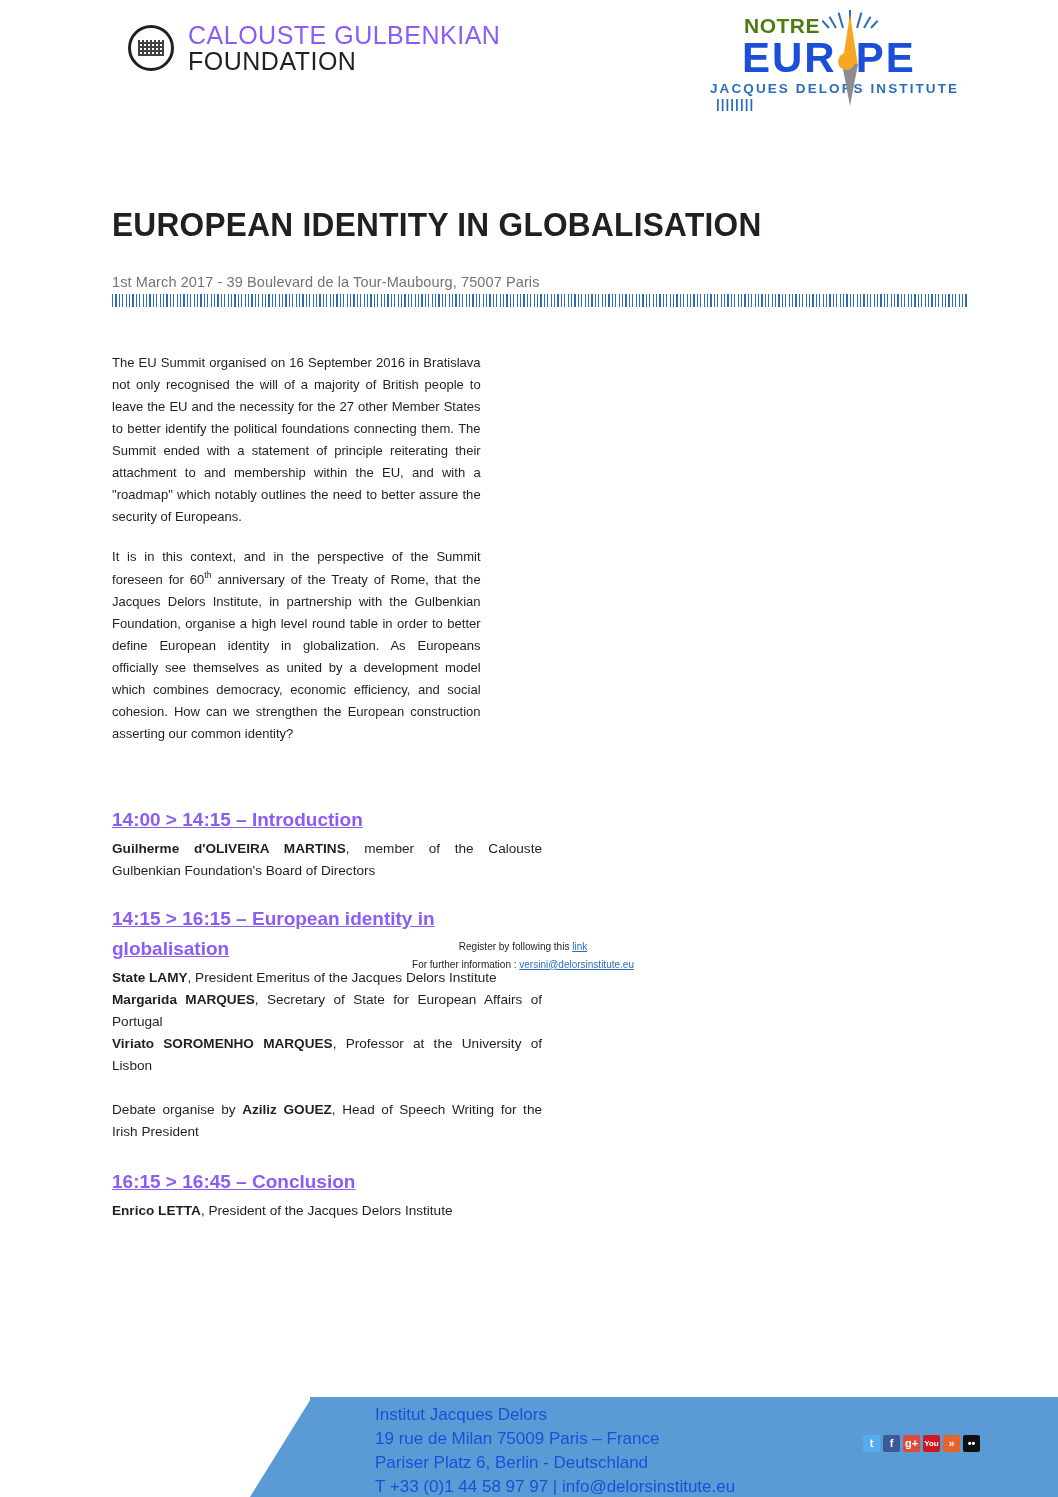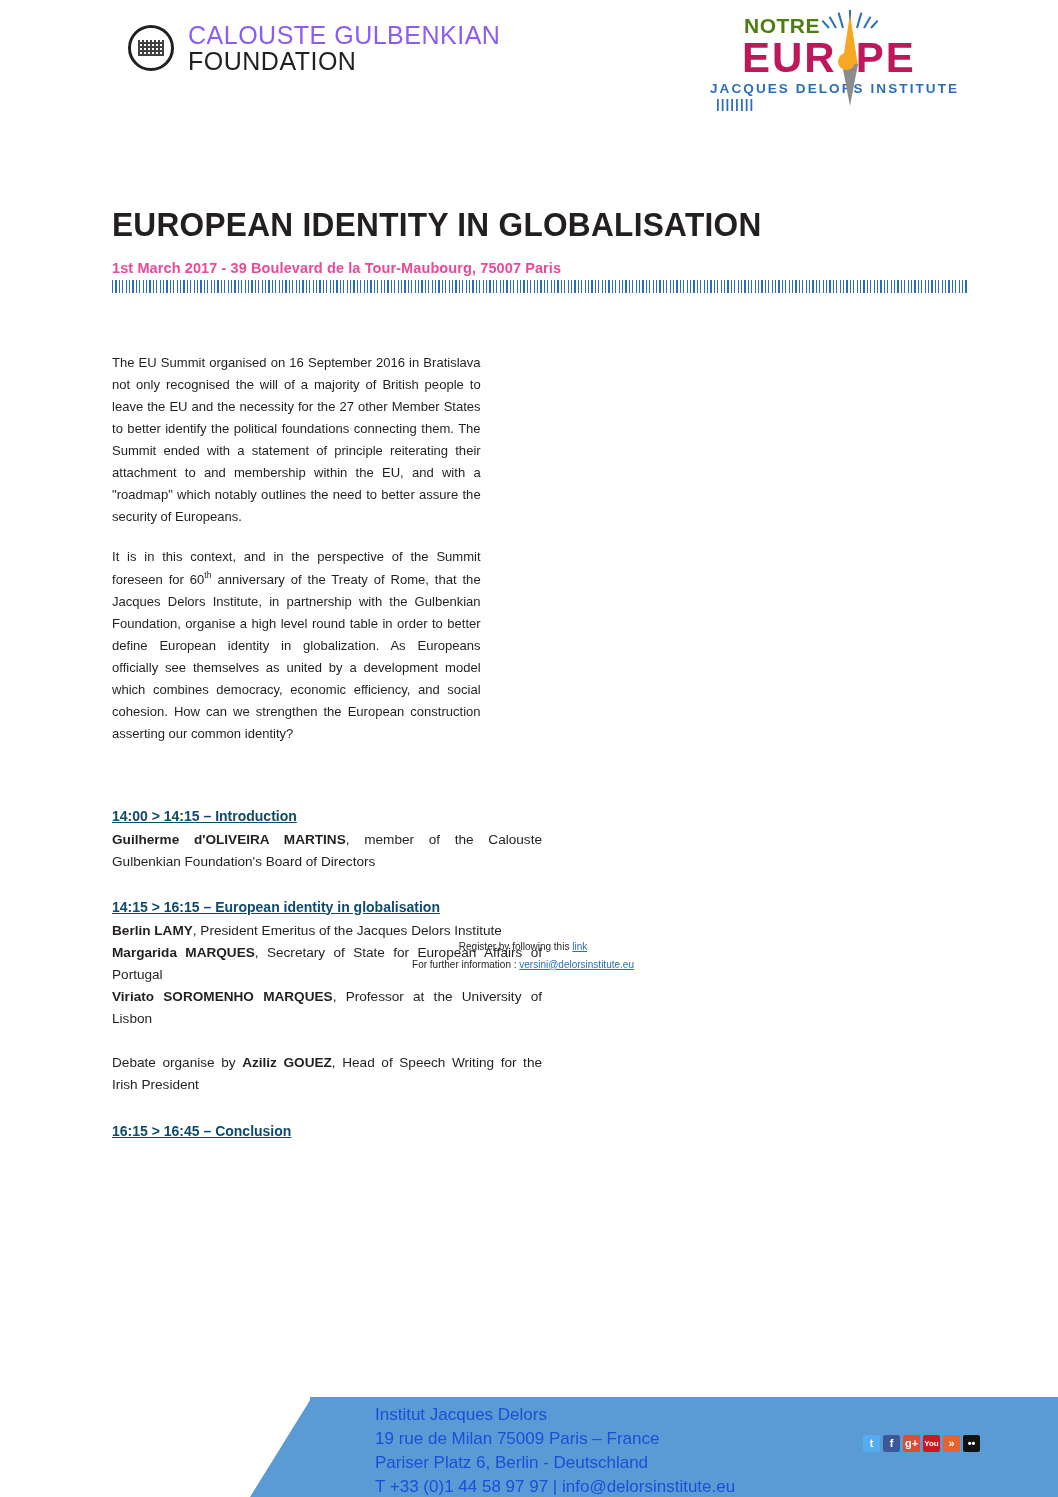--- a/index.html
+++ b/index.html
@@ -75,21 +75,21 @@
   .ne-notre {
     font-size: 21px;
     font-weight: bold;
     color: #4d7c0f;
     letter-spacing: .5px;
     margin-left: 36px;
   }
   .ne-europe {
     font-size: 42px;
     font-weight: bold;
-    color: #be185d;
+    color: #1d4ed8;
     letter-spacing: 2px;
     line-height: .95;
     margin-left: 34px;
     position: relative;
   }
   .ne-dot {
     display: inline-block;
     width: 17px; height: 17px;
     border-radius: 50%;
     background: #f7a823;
@@ -157,23 +157,23 @@
     font-size: 34px;
     font-weight: bold;
     color: #231f20;
     letter-spacing: .3px;
     margin: 0;
     transform: scaleX(.93);
     transform-origin: left center;
   }
   .doc-subtitle {
     font-size: 14.5px;
-    font-weight: bold;
-    color: #ec4899;
-    margin-top: 16px;
+    font-weight: normal;
+    color: #737373;
+    margin-top: 30px;
     letter-spacing: .1px;
   }
   .tick-rule {
     margin-top: 4px;
     height: 13px;
     width: 856px;
     background-image: repeating-linear-gradient(90deg, #2a6ebb 0 1.2px, transparent 1.2px 3.4px);
   }
 
   
@@ -201,22 +201,22 @@
   .col-right {
     width: 430px;
     font-size: 13.6px;
     line-height: 1.62;
     font-family: "Liberation Sans Narrow", "Liberation Sans", sans-serif;
   }
   .session { margin-bottom: 22px; }
   .session-time {
     font-weight: bold;
     text-decoration: underline;
-    font-size: 14px;
-    color: #0c4a6e;
+    font-size: 19px;
+    color: #8b5cf6;
     margin-bottom: 2px;
   }
   .session-line { text-align: justify; }
   .session-line b { font-weight: bold; }
   .debate-line { margin: 18px 0 24px 0; text-align: justify; }
 
   
   .register {
     position: absolute;
     top: 938px;
@@ -337,29 +337,30 @@
 
   <div class="col-right">
 
     <div class="session">
       <div class="session-time">14:00 &gt; 14:15 – Introduction</div>
       <div class="session-line"><b>Guilherme d'OLIVEIRA MARTINS</b><span>, member of the Calouste Gulbenkian Foundation's Board of Directors</span></div>
     </div>
 
     <div class="session">
       <div class="session-time">14:15 &gt; 16:15 – European identity in globalisation</div>
-      <div class="session-line"><b>Berlin LAMY</b><span>, President Emeritus of the Jacques Delors Institute</span></div>
+      <div class="session-line"><b>State LAMY</b><span>, President Emeritus of the Jacques Delors Institute</span></div>
       <div class="session-line"><b>Margarida MARQUES</b><span>, Secretary of State for European Affairs of Portugal</span></div>
       <div class="session-line"><b>Viriato SOROMENHO MARQUES</b><span>, Professor at the University of Lisbon</span></div>
     </div>
 
     <div class="debate-line"><span>Debate organise by </span><b>Aziliz GOUEZ</b><span>, Head of Speech Writing for the Irish President</span></div>
 
     <div class="session">
       <div class="session-time">16:15 &gt; 16:45 – Conclusion</div>
+      <div class="session-line"><b>Enrico LETTA</b><span>, President of the Jacques Delors Institute</span></div>
     </div>
 
   </div>
 </div>
 
 <div class="register">
   <div><span>Register by following this </span><a href="#">link</a></div>
   <div><span>For further information : </span><a href="#">versini@delorsinstitute.eu</a></div>
 </div>
 

